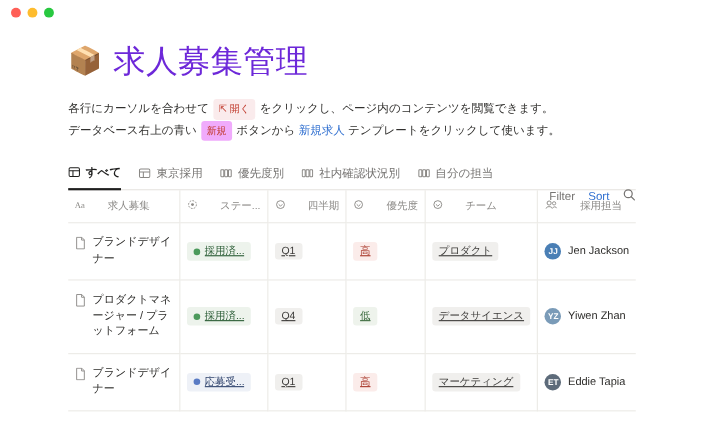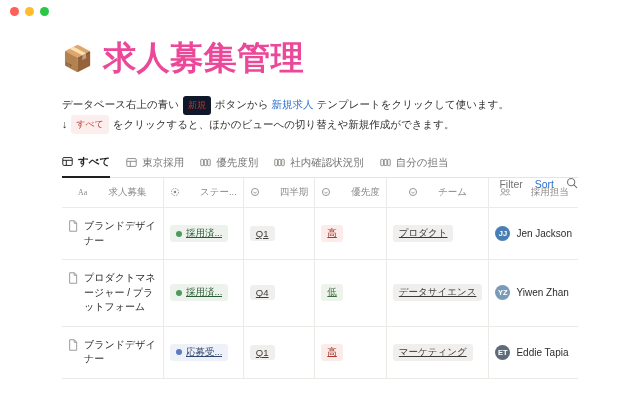--- a/index.html
+++ b/index.html
@@ -32,23 +32,23 @@
     padding: 0 62px;
   }
   .page-title-row {
     display: flex;
     align-items: center;
     gap: 10px;
     margin-top: 14px;
   }
   .page-emoji { font-size: 25px; line-height: 1; }
   .page-title {
-    font-size: 33px;
-    font-weight: bold;
-    color: #ec4899;
+    font-size: 29px;
+    font-weight: normal;
+    color: #6d28d9;
     letter-spacing: 0.5px;
   }
   .desc {
     margin-top: 12px;
     font-size: 10.5px;
     line-height: 1.65;
     color: #31302e;
   }
   .instructions {
     margin-top: 14px;
@@ -59,21 +59,21 @@
   .instructions .line { white-space: nowrap; }
   .chip {
     display: inline-block;
     font-size: 9px;
     padding: 1px 5px;
     border-radius: 3px;
     vertical-align: middle;
     margin: 0 1px;
   }
   .chip.open { background: #faebec; color: #c0392b; }
-  .chip.new { background: #0f172a; color: #c0392b; }
+  .chip.new { background: #f0abfc; color: #c0392b; }
   .chip.all { background: #fdeeee; color: #c0392b; }
   .blue-text { color: #2f6fd0; }
   .arrow { color: #31302e; }
 
   .tabbar {
     margin-top: 16px;
     display: flex;
     align-items: center;
     border-bottom: 1px solid #e6e4e0;
     height: 28px;
@@ -126,21 +126,21 @@
   table.db th:last-child { border-right: none; }
   table.db td {
     font-size: 10px;
     color: #2d2c2a;
     padding: 11px 6px;
     border-bottom: 1px solid #eceae6;
     border-right: 1px solid #eceae6;
     vertical-align: middle;
   }
   table.db td:last-child { border-right: none; }
-  .th-inner { display: flex; align-items: center; gap: 20px; justify-content: center; }
+  .th-inner { display: flex; align-items: center; gap: 20px; }
   .col-name { width: 186px; }
   .col-status { width: 72px; }
   .col-quarter { width: 62px; }
   .col-priority { width: 62px; }
   .col-team { width: 96px; }
   .col-owner { width: auto; }
 
   .cell-name { display: flex; align-items: flex-start; gap: 6px; }
   .pagefile-icon { flex: none; margin-top: 1px; }
   .name-text { line-height: 1.45; }
@@ -189,30 +189,30 @@
   <div class="content">
 
     <div class="page-title-row">
       <span class="page-emoji">📦</span>
       <span class="page-title">求人募集管理</span>
     </div>
 
 
     <div class="instructions">
       <div class="line">
+        <span>各行にカーソルを合わせて</span>
+        <span class="chip open">⇱ 開く</span>
+        <span>をクリックし、ページ内のコンテンツを閲覧できます。</span>
+      </div>
+      <div class="line">
         <span>データベース右上の青い</span>
         <span class="chip new">新規</span>
         <span>ボタンから</span>
         <span class="blue-text">新規求人</span>
         <span>テンプレートをクリックして使います。</span>
-      </div>
-      <div class="line">
-        <span class="arrow">↓</span>
-        <span class="chip all">すべて</span>
-        <span>をクリックすると、ほかのビューへの切り替えや新規作成ができます。</span>
       </div>
     </div>
 
     <div class="tabbar">
 
       <div class="tab active">
         <span class="tab-icon">
           <svg width="11" height="11" viewBox="0 0 14 14">
               <rect x="1" y="2" width="12" height="10" rx="1.5" fill="none" stroke="#1f1f1e" stroke-width="1.2"></rect>
               <line x1="1" y1="5.5" x2="13" y2="5.5" stroke="#1f1f1e" stroke-width="1.2"></line>

